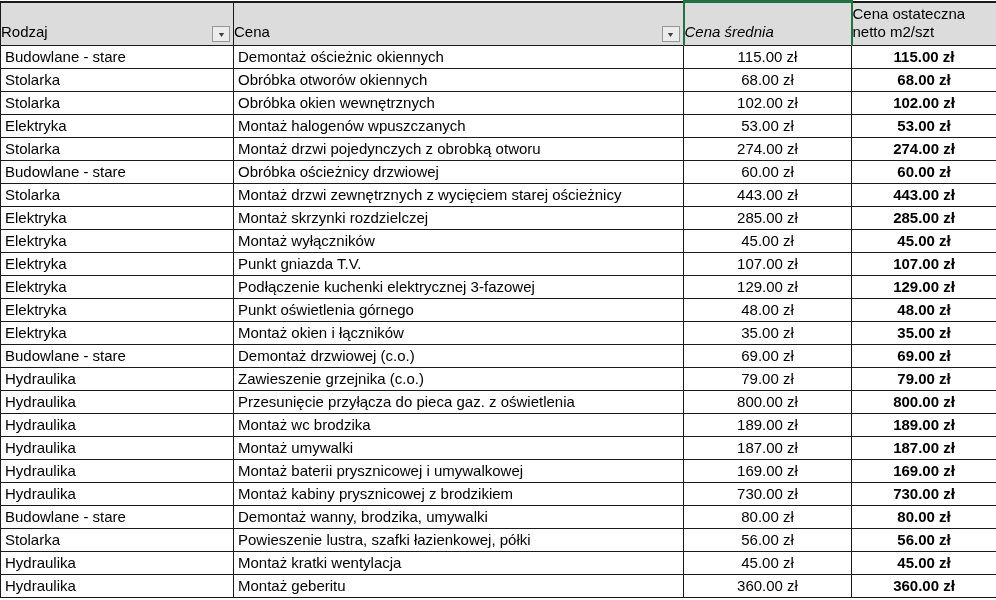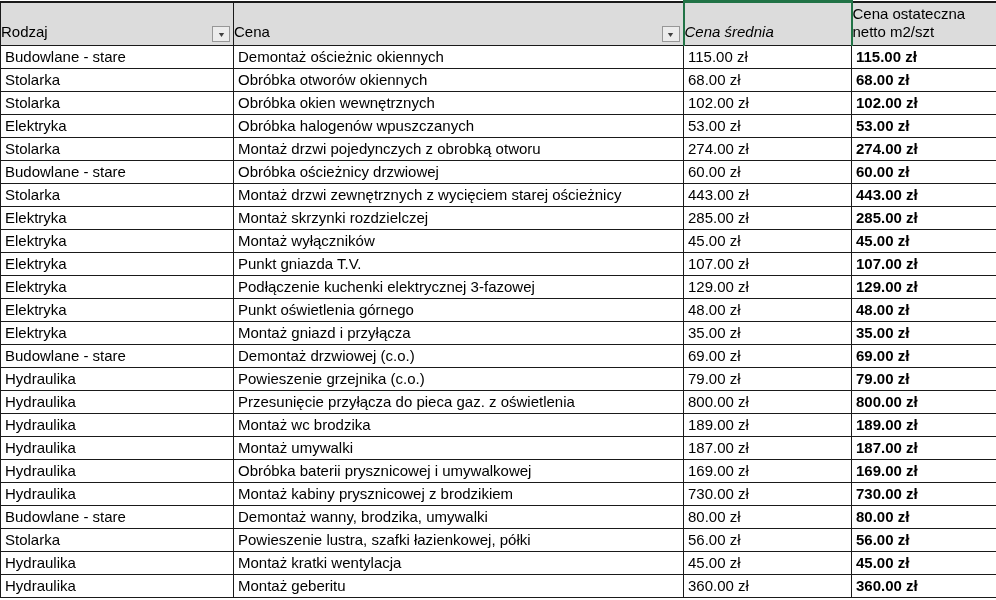--- a/index.html
+++ b/index.html
@@ -49,21 +49,21 @@
   table.grid td {
     background: #ffffff;
     font-size: 15px;
     color: #000;
     padding: 1px 4px;
     height: 20px;
     line-height: 20px;
     white-space: nowrap;
   }
   td.num {
-    text-align: left;
+    text-align: center;
     padding-right: 5px;
   }
   td.final {
     font-weight: bold;
     font-size: 16px;
     padding-right: 4px;
   }
   .filter-btn {
     position: absolute;
     right: 3px;
@@ -132,21 +132,21 @@
           <td class="num final">68.00 zł</td>
         </tr>
         <tr>
           <td>Stolarka</td>
           <td>Obróbka okien wewnętrznych</td>
           <td class="num">102.00 zł</td>
           <td class="num final">102.00 zł</td>
         </tr>
         <tr>
           <td>Elektryka</td>
-          <td>Obróbka halogenów wpuszczanych</td>
+          <td>Montaż halogenów wpuszczanych</td>
           <td class="num">53.00 zł</td>
           <td class="num final">53.00 zł</td>
         </tr>
         <tr>
           <td>Stolarka</td>
           <td>Montaż drzwi pojedynczych z obrobką otworu</td>
           <td class="num">274.00 zł</td>
           <td class="num final">274.00 zł</td>
         </tr>
         <tr>
@@ -186,33 +186,33 @@
           <td class="num final">129.00 zł</td>
         </tr>
         <tr>
           <td>Elektryka</td>
           <td>Punkt oświetlenia górnego</td>
           <td class="num">48.00 zł</td>
           <td class="num final">48.00 zł</td>
         </tr>
         <tr>
           <td>Elektryka</td>
-          <td>Montaż gniazd i przyłącza</td>
+          <td>Montaż okien i łączników</td>
           <td class="num">35.00 zł</td>
           <td class="num final">35.00 zł</td>
         </tr>
         <tr>
           <td>Budowlane - stare</td>
           <td>Demontaż drzwiowej (c.o.)</td>
           <td class="num">69.00 zł</td>
           <td class="num final">69.00 zł</td>
         </tr>
         <tr>
           <td>Hydraulika</td>
-          <td>Powieszenie grzejnika (c.o.)</td>
+          <td>Zawieszenie grzejnika (c.o.)</td>
           <td class="num">79.00 zł</td>
           <td class="num final">79.00 zł</td>
         </tr>
         <tr>
           <td>Hydraulika</td>
           <td>Przesunięcie przyłącza do pieca gaz. z oświetlenia</td>
           <td class="num">800.00 zł</td>
           <td class="num final">800.00 zł</td>
         </tr>
         <tr>
@@ -222,21 +222,21 @@
           <td class="num final">189.00 zł</td>
         </tr>
         <tr>
           <td>Hydraulika</td>
           <td>Montaż umywalki</td>
           <td class="num">187.00 zł</td>
           <td class="num final">187.00 zł</td>
         </tr>
         <tr>
           <td>Hydraulika</td>
-          <td>Obróbka baterii prysznicowej i umywalkowej</td>
+          <td>Montaż baterii prysznicowej i umywalkowej</td>
           <td class="num">169.00 zł</td>
           <td class="num final">169.00 zł</td>
         </tr>
         <tr>
           <td>Hydraulika</td>
           <td>Montaż kabiny prysznicowej z brodzikiem</td>
           <td class="num">730.00 zł</td>
           <td class="num final">730.00 zł</td>
         </tr>
         <tr>

